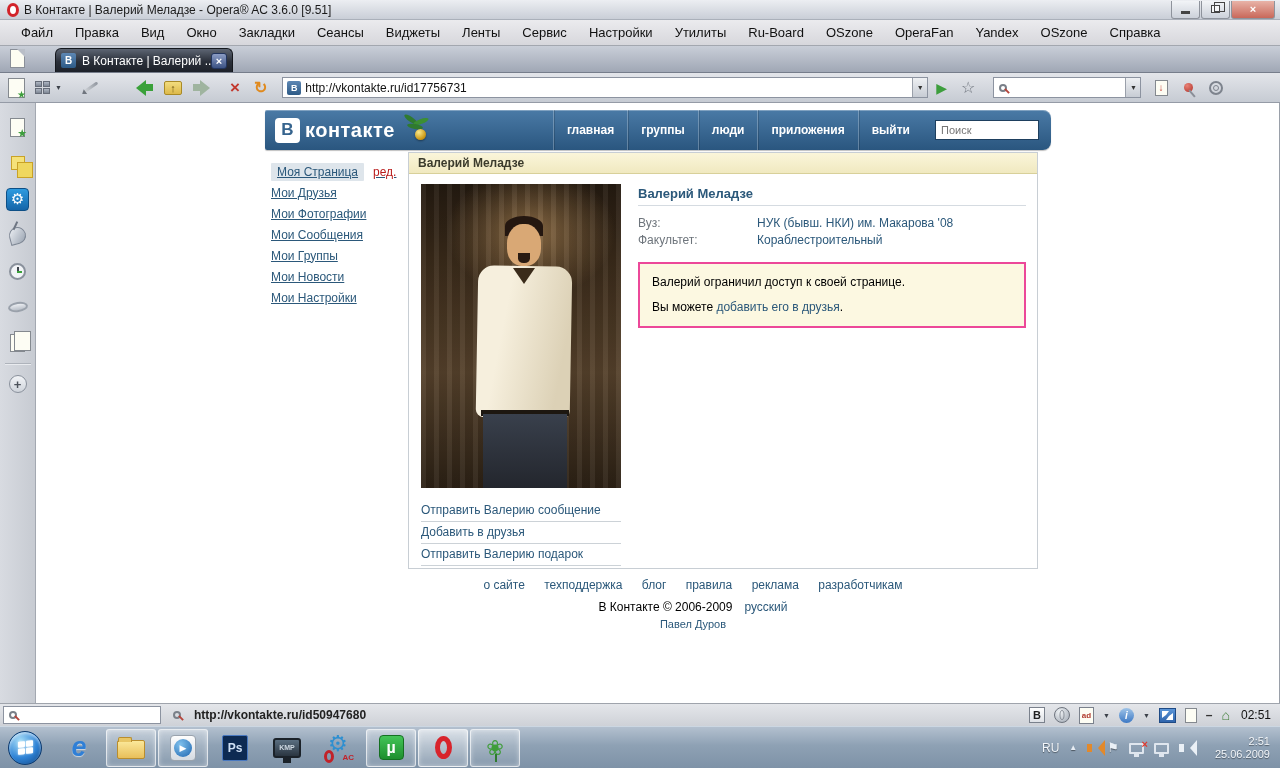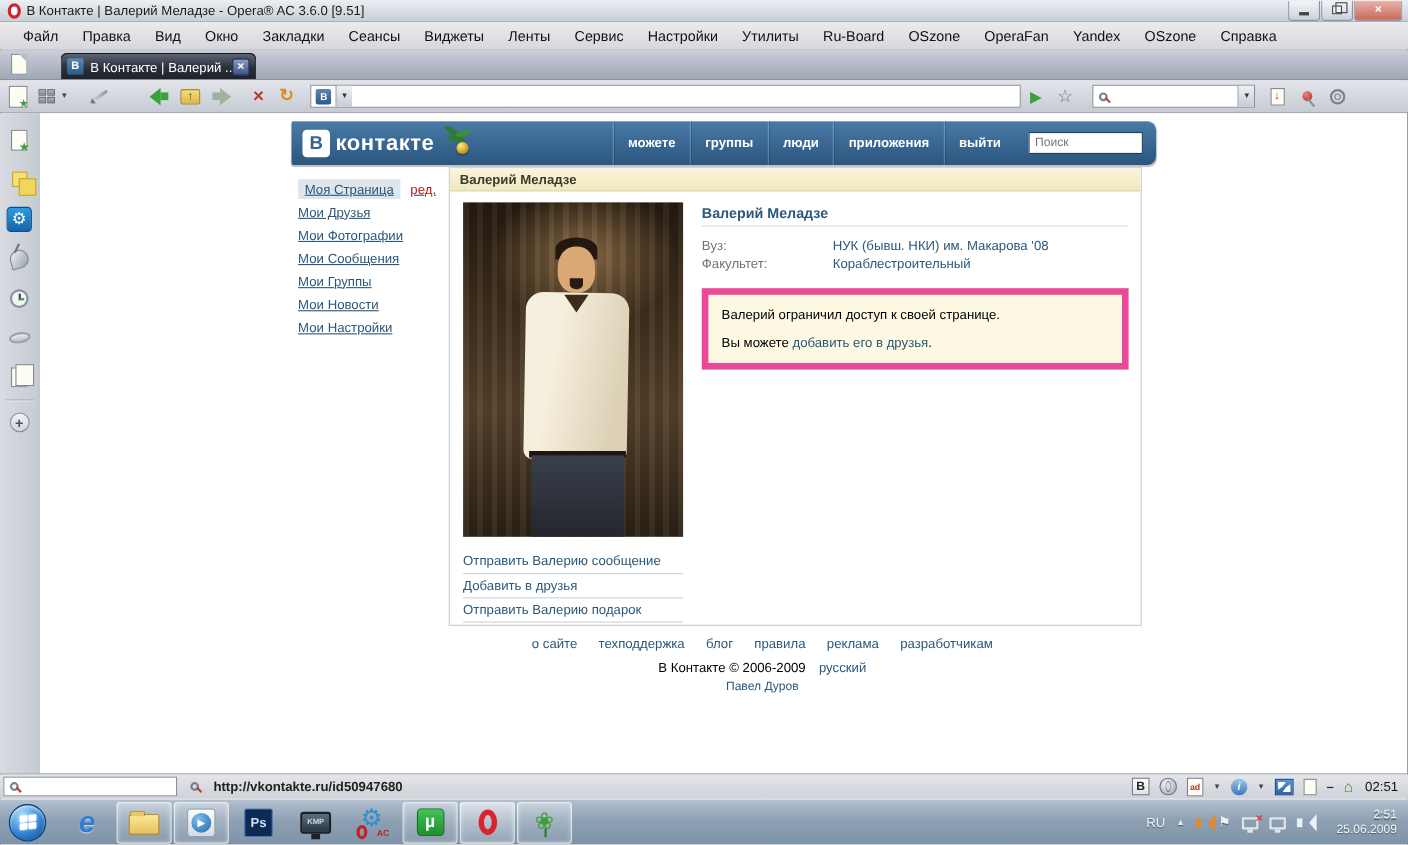--- a/index.html
+++ b/index.html
@@ -153,21 +153,21 @@
     background:linear-gradient(100deg,#f6efdd 30%,#dcd1b6 85%); transform:rotate(1deg); }
   .p-collar { position:absolute; left:92px; top:84px; width:0; height:0; border:11px solid transparent; border-top:16px solid #3a2b1a; }
   .p-legs { position:absolute; left:62px; top:230px; width:84px; height:74px; background:linear-gradient(#39404c,#23262d); }
   .p-belt { position:absolute; left:60px; top:226px; width:88px; height:6px; background:#1d1710; }
 
   .vk-info { position:absolute; left:229px; top:33px; width:388px; }
   .vk-name { font-size:13px; font-weight:bold; color:#2b587a; padding-bottom:4px; border-bottom:1px solid #d5dbe1; margin-bottom:8px; }
   .vk-row { display:flex; font-size:12px; height:17px; align-items:center; }
   .vk-row .lbl { width:119px; color:#6e757c; flex:none; }
   .vk-row .val { color:#2b587a; }
-  .vk-notice { margin-top:14px; border:6px solid #ec4899; background:#fcf8e1; padding:11px 12px 12px; font-size:12px; color:#000; }
+  .vk-notice { margin-top:14px; border:2px solid #ec4899; background:#fcf8e1; padding:11px 12px 12px; font-size:12px; color:#000; }
   .vk-notice .line2 { margin-top:11px; }
   .vk-link { color:#2b587a; text-decoration:none; }
   .vk-actions { position:absolute; left:12px; top:347px; width:200px; font-size:12px; }
   .vk-action { display:block; padding:3px 0 4px; border-bottom:1px solid #ccd2d7; color:#2b587a; text-decoration:none; }
 
   .vk-footer { position:absolute; left:113px; top:428px; width:630px; text-align:center; font-size:12px; }
   .vk-footer .links span { color:#2b587a; margin:0 8px; }
   .vk-footer .copy { margin-top:8px; color:#000; }
   .vk-footer .copy .lang { color:#2b587a; margin-left:12px; }
   .vk-footer .author { margin-top:4px; color:#2b587a; font-size:11px; }
@@ -309,20 +309,21 @@
       </span>
     <span class="up-folder">↑</span>
     <span class="nav-arrow fwd">
         <span class="tail"></span>
         <span class="head"></span>
       </span>
     <span class="stop-x">×</span>
     <span class="reload">↻</span>
     <span class="address-wrap">
       <span class="addr-favicon">В</span>
+      <input class="addr-input" value="http://vkontakte.ru/id17756731" style="">
       <span class="addr-drop">▼</span>
     </span>
     <span class="go-btn">▶</span>
     <span class="star-btn">☆</span>
     <span class="search-wrap">
       <span class="mag"></span>
       <input class="search-input" style="">
       <span class="addr-drop">▼</span>
     </span>
     <span class="tb-right">
@@ -368,21 +369,21 @@
           <span class="vk-logo-box">В</span>
           <span class="vk-logo-text">контакте</span>
         </span>
         <span class="branch">
             <i></i>
             <i></i>
             <i></i>
             <span class="ball"></span>
           </span>
         <span class="vk-nav">
-          <span class="vk-nav-item">можете</span>
+          <span class="vk-nav-item">главная</span>
           <span class="vk-nav-item">группы</span>
           <span class="vk-nav-item">люди</span>
           <span class="vk-nav-item">приложения</span>
           <span class="vk-nav-item">выйти</span>
           <input class="vk-search" placeholder="Поиск" style="">
         </span>
       </div>
 
       <div class="vk-body">
 

